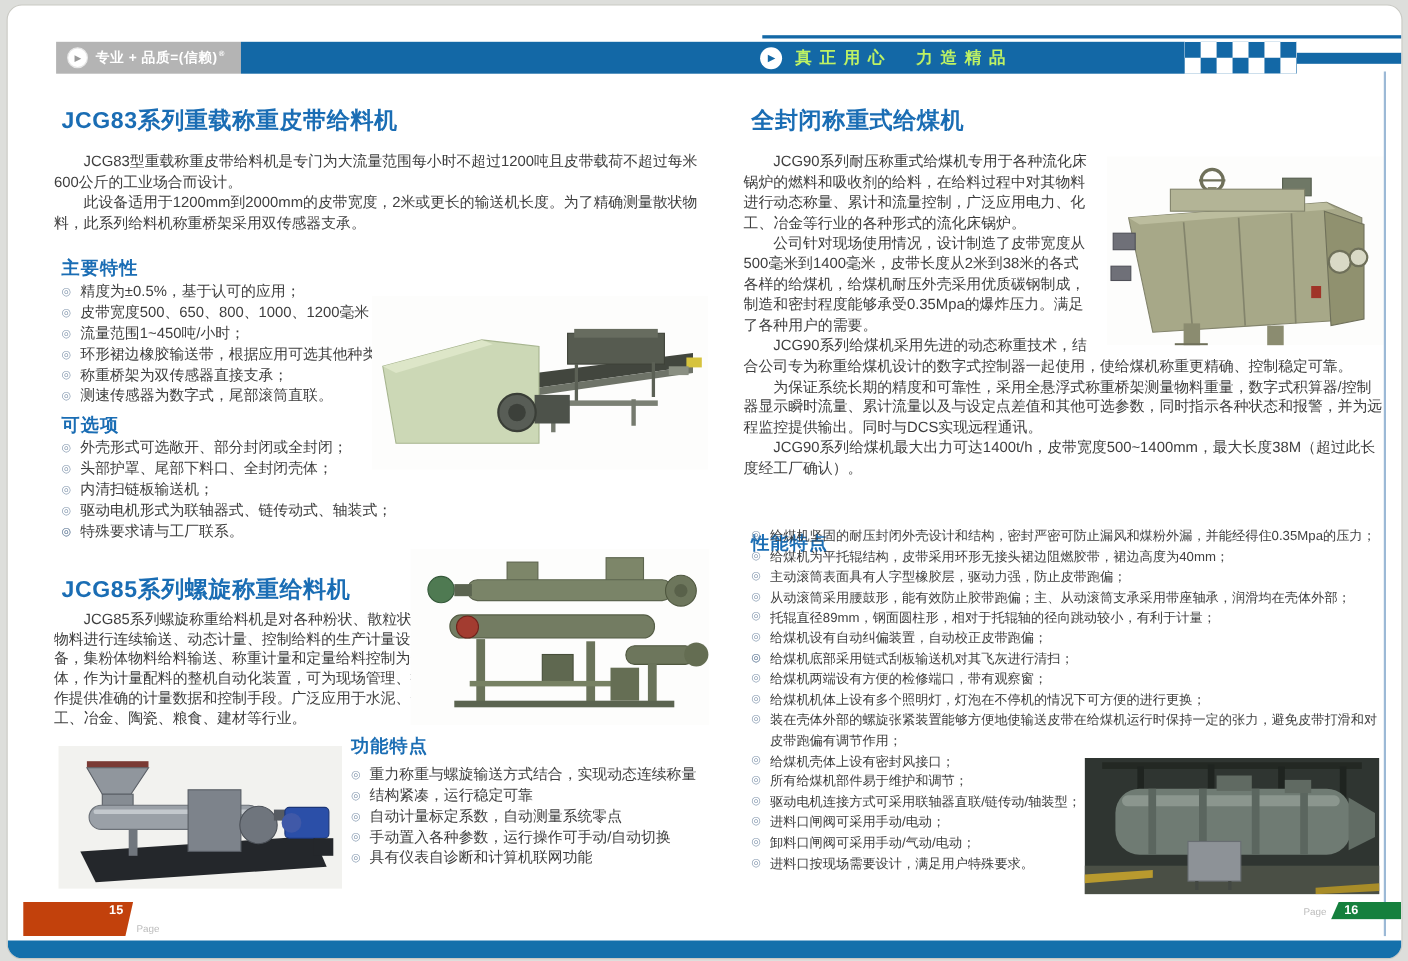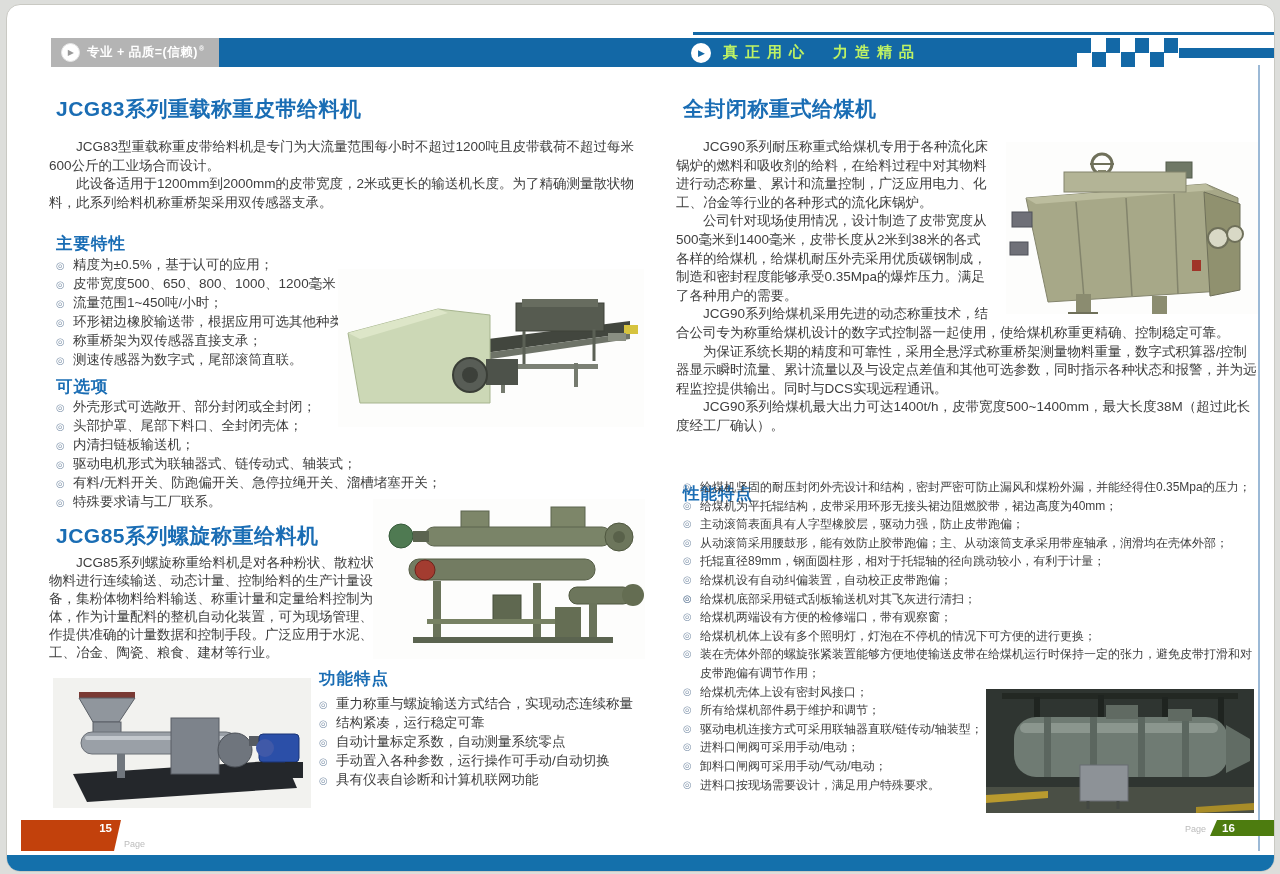--- a/index.html
+++ b/index.html
@@ -70,21 +70,21 @@
   .vline{position:absolute;left:1251px;top:60px;width:2px;height:786px;background:#9cb9d6;}
   
   .foot-l{position:absolute;left:14px;top:815px;display:flex;align-items:flex-end;gap:3px;}
   .ftab-l{
     width:100px;height:31px;background:#c2410c;color:#fff;font-size:11.5px;font-weight:bold;
     text-align:right;line-height:16px;padding-right:9px;box-sizing:border-box;
     clip-path:polygon(0 0,100% 0,calc(100% - 7px) 100%,0 100%);
   }
   .foot-r{position:absolute;right:0px;top:815px;display:flex;align-items:flex-end;gap:4px;}
   .ftab-r{
-    width:64px;height:16px;background:#4d7c0f;color:#fff;font-size:11.5px;font-weight:bold;
+    width:64px;height:16px;background:#15803d;color:#fff;font-size:11.5px;font-weight:bold;
     line-height:16px;padding-left:12px;box-sizing:border-box;
     clip-path:polygon(7px 0,100% 0,100% 100%,0 100%);
   }
   .foot-label{color:#bcbcbc;font-size:9px;line-height:14px;}
   .bottom-bar{position:absolute;left:0;bottom:0;width:100%;height:16px;background:#1470ab;}
 </style>
 </head>
 <body>
 
 <div class="page-card">
@@ -177,21 +177,20 @@
       <li class="item-2">
         <span class="blt">◎</span>
         <span>内清扫链板输送机；</span>
       </li>
       <li class="item-3">
         <span class="blt">◎</span>
         <span>驱动电机形式为联轴器式、链传动式、轴装式；</span>
       </li>
       <li class="item-4">
         <span class="blt">◎</span>
-        <span>有料/无料开关、防跑偏开关、急停拉绳开关、溜槽堵塞开关；</span>
       </li>
       <li class="item-5">
         <span class="blt">◎</span>
         <span>特殊要求请与工厂联系。</span>
       </li>
     </ul>
 
   <div class="h1" style="left:49px;top:517px;">JCG85系列螺旋称重给料机</div>
   <div class="p85 body-text">
     <p>JCG85系列螺旋称重给料机是对各种粉状、散粒状物料进行连续输送、动态计量、控制给料的生产计量设备，集粉体物料给料输送、称重计量和定量给料控制为一体，作为计量配料的整机自动化装置，可为现场管理、操作提供准确的计量数据和控制手段。广泛应用于水泥、化工、冶金、陶瓷、粮食、建材等行业。</p>

